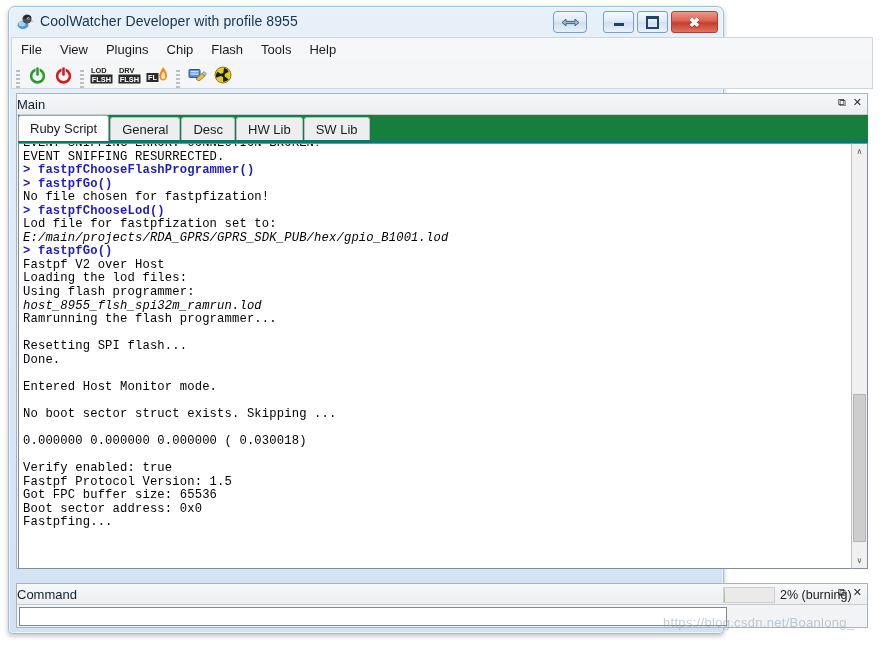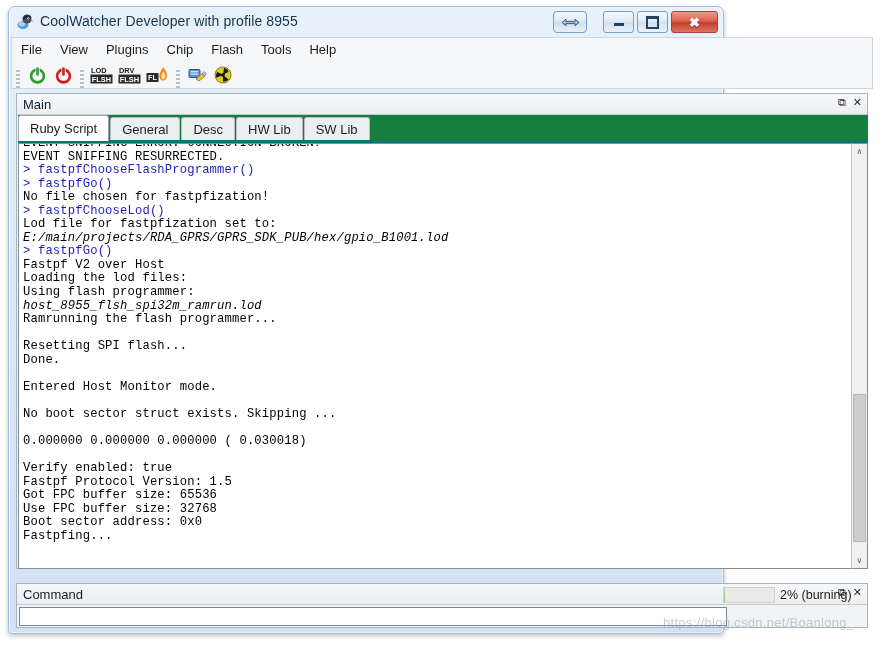--- a/index.html
+++ b/index.html
@@ -145,21 +145,21 @@
   .panel-caption {
     position: absolute;
     left: 0; top: 0;
     width: 100%; height: 21px;
     background: linear-gradient(180deg,#f7f8f9 0%, #eceef0 100%);
     border-bottom: 1px solid #c3cbd3;
     box-sizing: border-box;
   }
   .panel-caption .cap-text {
     position: absolute;
-    left: 6px; top: 3px;
+    left: 0; top: 3px;
     font-size: 13px;
     color: #10202e;
   }
   .cap-btns {
     position: absolute;
     right: 5px; top: 3px;
     display: flex; gap: 7px; align-items: center;
   }
   .cap-icon { font-size: 11px; color: #2a2a2a; line-height: 1; cursor: default; }
 
@@ -221,21 +221,21 @@
     right: 0;
   }
   .cline {
     font-family: "Liberation Mono", monospace;
     font-size: 12.2px;
     line-height: 13.55px;
     color: #000000;
     white-space: pre;
     letter-spacing: 0.15px;
   }
-  .cline.cmd { color: #1d1dbe; font-weight: normal; }
+  .cline.cmd { color: #1d1dbe; font-weight: bold; }
   .cline.path { font-style: italic; }
   .cline.blank { color: transparent; }
 
   
   .vscroll {
     width: 17px;
     background: #f0f0f0;
     border: 1px solid #828d98;
     border-left: 1px solid #bcc4cc;
     box-sizing: border-box;
@@ -469,21 +469,20 @@
                 <div class="cline blank">&nbsp;</div>
                 <div class="cline ">Entered Host Monitor mode.</div>
                 <div class="cline blank">&nbsp;</div>
                 <div class="cline ">No boot sector struct exists. Skipping ...</div>
                 <div class="cline blank">&nbsp;</div>
                 <div class="cline ">0.000000 0.000000 0.000000 ( 0.030018)</div>
                 <div class="cline blank">&nbsp;</div>
                 <div class="cline ">Verify enabled: true</div>
                 <div class="cline ">Fastpf Protocol Version: 1.5</div>
                 <div class="cline ">Got FPC buffer size: 65536</div>
-                <div class="cline ">Use FPC buffer size: 32768</div>
                 <div class="cline ">Boot sector address: 0x0</div>
                 <div class="cline ">Fastpfing...</div>
               </div>
           </div>
 
           <div class="vscroll">
             <div class="sb-arrow up">∧</div>
             <div class="sb-thumb"></div>
             <div class="sb-arrow down">∨</div>
           </div>

